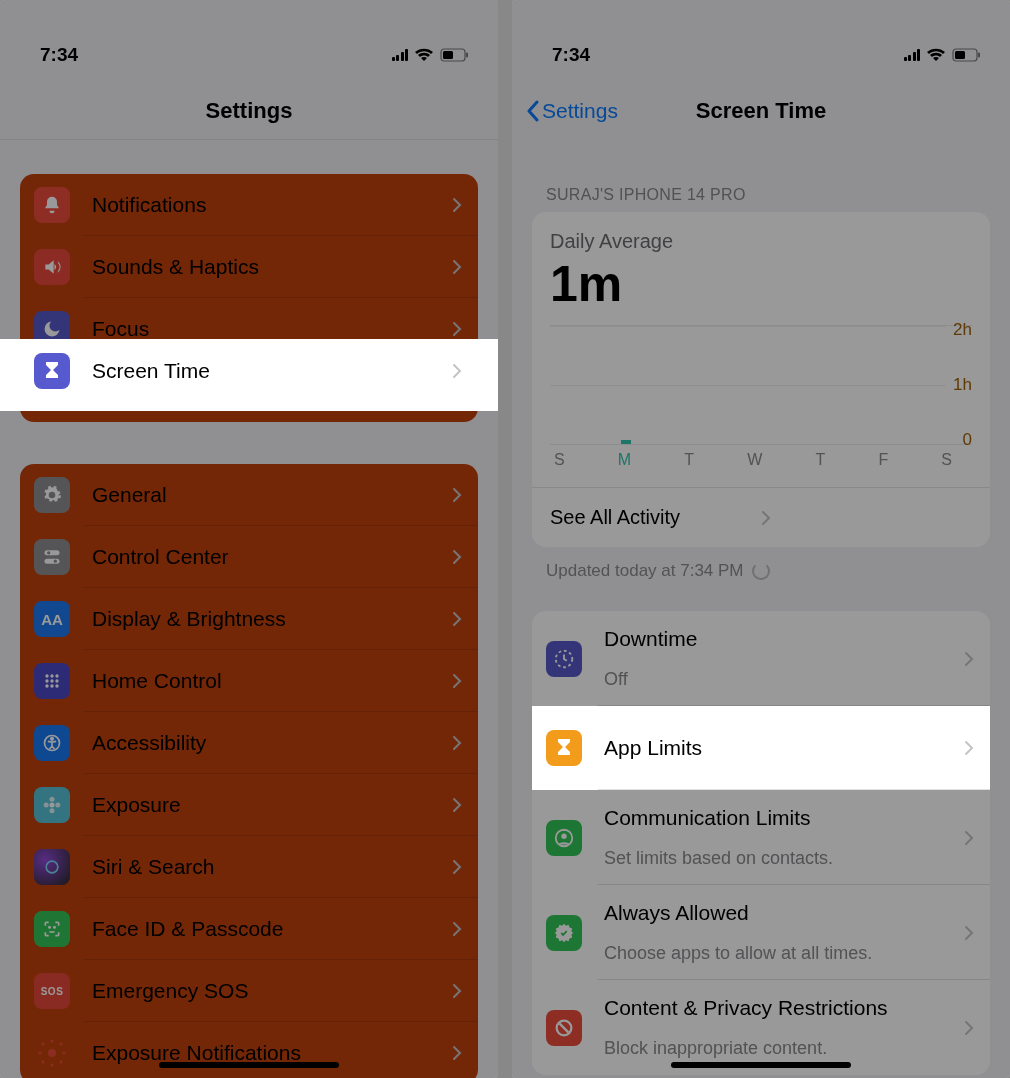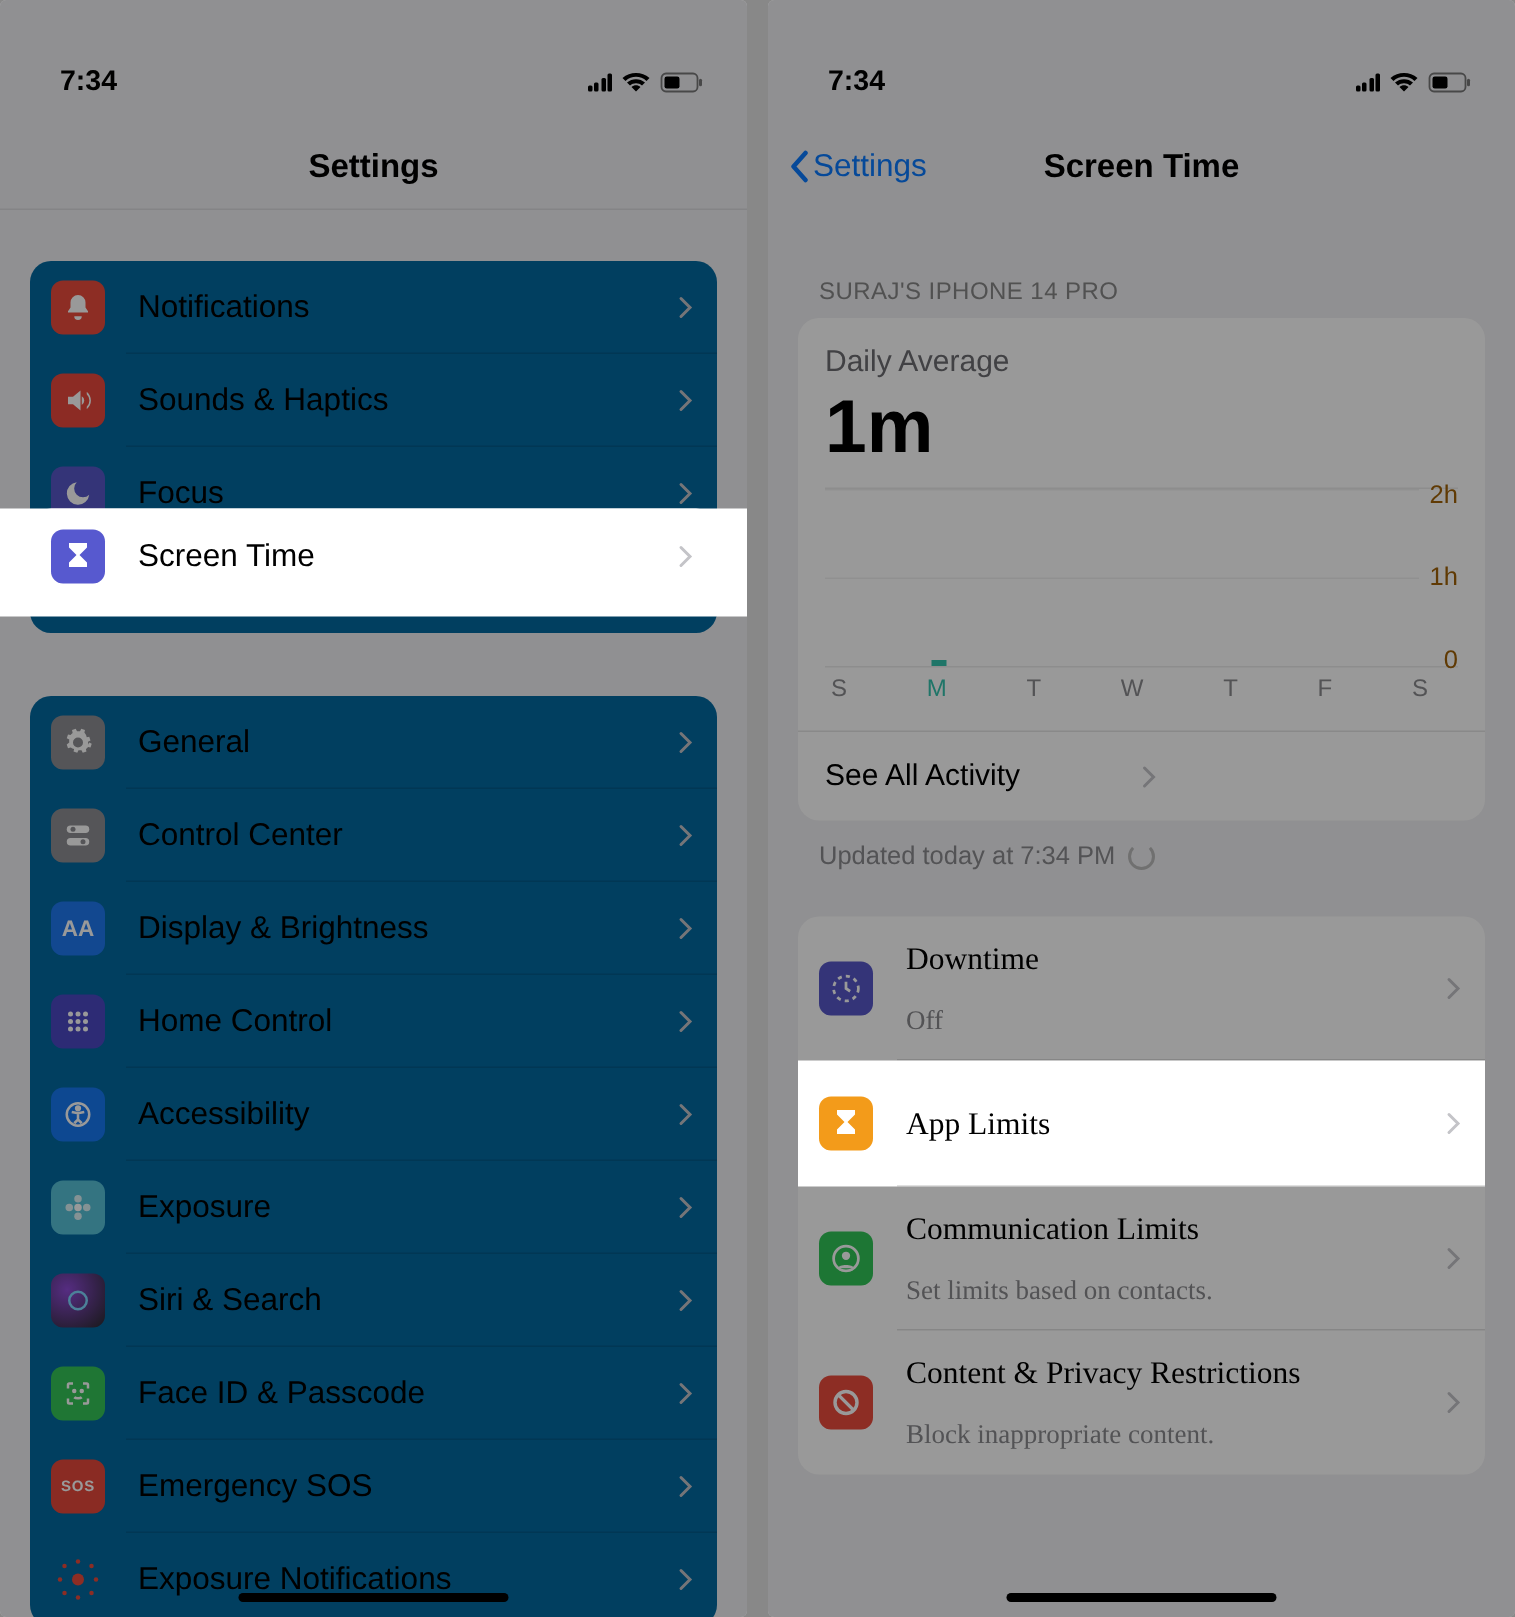--- a/index.html
+++ b/index.html
@@ -63,21 +63,21 @@
     color: #0b7bff;
     font-size: 21px;
     display:flex;
     align-items:center;
     gap:2px;
   }
   .nav-back svg { stroke:#0b7bff; }
   
   .group {
     margin: 42px 20px 0 20px;
-    background: #0369a1;
+    background: #c2410c;
     border-radius: 14px;
   }
   .group.first { margin-top: 34px; }
   .row {
     display: flex;
     align-items: center;
     min-height: 62px;
     padding: 0 16px 0 14px;
     position: relative;
   }
@@ -91,21 +91,21 @@
     width: 36px; height: 36px;
     border-radius: 8px;
     display:flex; align-items:center; justify-content:center;
     margin-right: 22px;
     flex-shrink:0;
     color:#fff;
   }
   .row-icon svg { display:block; }
   .row-label { font-size: 21px; flex:1; }
   .row-sub { font-size: 18px; color:#8a8a8e; margin-top:18px;}
-  .row-text { flex:1; display:flex; flex-direction:column; justify-content:center;font-family:Liberation Serif, serif; }
+  .row-text { flex:1; display:flex; flex-direction:column; justify-content:center; }
   .chevron { color:#c4c4c8; }
   .chevron svg { display:block; }
   
   .ic-red { background:#eb4c3d; }
   .ic-red2{ background:#e9483c; }
   .ic-purple{ background:#5759cf; }
   .ic-indigo{ background:#5758c8; }
   .ic-gray{ background:#8e8e93; }
   .ic-blue{ background:#1e78f0; }
   .ic-blue2{ background:#1778f2; }
@@ -598,20 +598,38 @@
         <span class="row-sub">Set limits based on contacts.</span>
       </div>
       <span class="chevron">
           <svg width="10" height="16" viewBox="0 0 10 16">
             <path d="M2 2l6 6-6 6" stroke="currentColor" stroke-width="2" fill="none" stroke-linecap="round"></path>
           </svg>
         </span>
       <div class="sep"></div>
     </div>
     <div class="st-row">
+      <div class="row-icon ic-green2">
+          <svg width="22" height="22" viewBox="0 0 24 24" fill="#fff">
+            <path d="M12 2l2 2 3-1 1 3 3 1-1 3 2 2-2 2 1 3-3 1-1 3-3-1-2 2-2-2-3 1-1-3-3-1 1-3-2-2 2-2-1-3 3-1 1-3 3 1 2-2z"></path>
+            <path d="M9 12l2 2 4-4" stroke="#34c558" stroke-width="2" fill="none"></path>
+          </svg>
+        </div>
+      <div class="row-text">
+        <span class="row-label">Always Allowed</span>
+        <span class="row-sub">Choose apps to allow at all times.</span>
+      </div>
+      <span class="chevron">
+          <svg width="10" height="16" viewBox="0 0 10 16">
+            <path d="M2 2l6 6-6 6" stroke="currentColor" stroke-width="2" fill="none" stroke-linecap="round"></path>
+          </svg>
+        </span>
+      <div class="sep"></div>
+    </div>
+    <div class="st-row">
       <div class="row-icon ic-red">
           <svg width="22" height="22" viewBox="0 0 24 24" fill="none" stroke="#fff" stroke-width="2.5">
             <circle cx="12" cy="12" r="8"></circle>
             <path d="M7 7l10 10"></path>
           </svg>
         </div>
       <div class="row-text">
         <span class="row-label">Content &amp; Privacy Restrictions</span>
         <span class="row-sub">Block inappropriate content.</span>
       </div>

